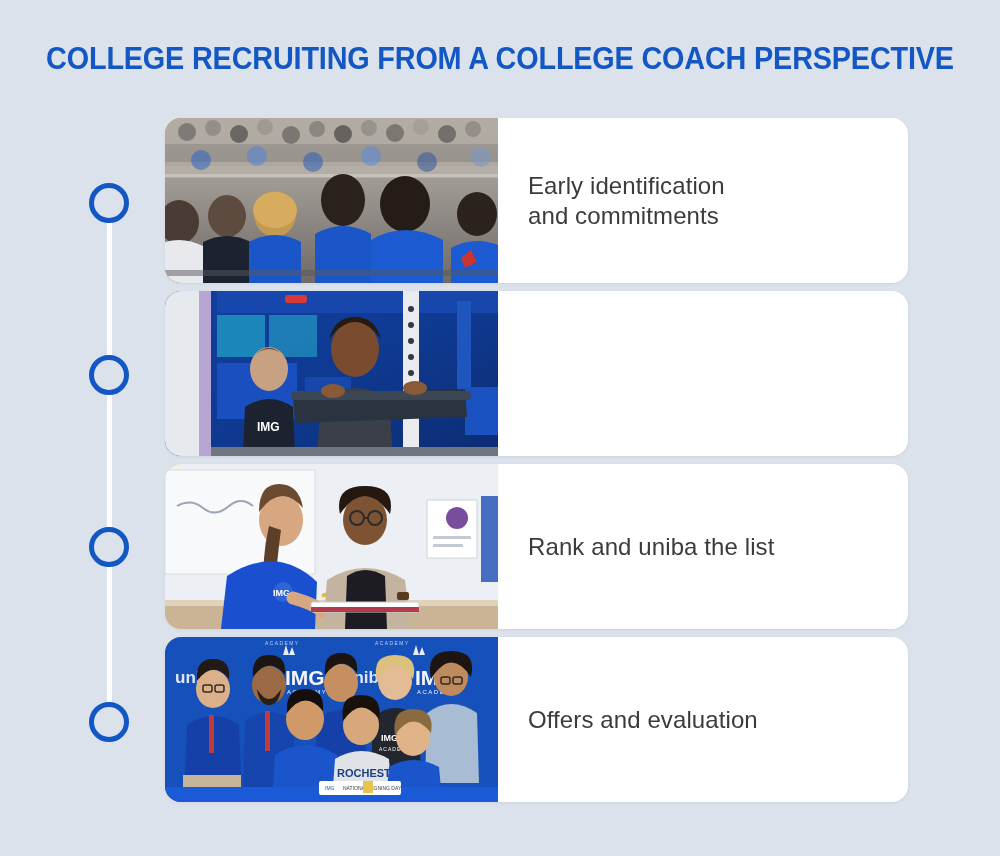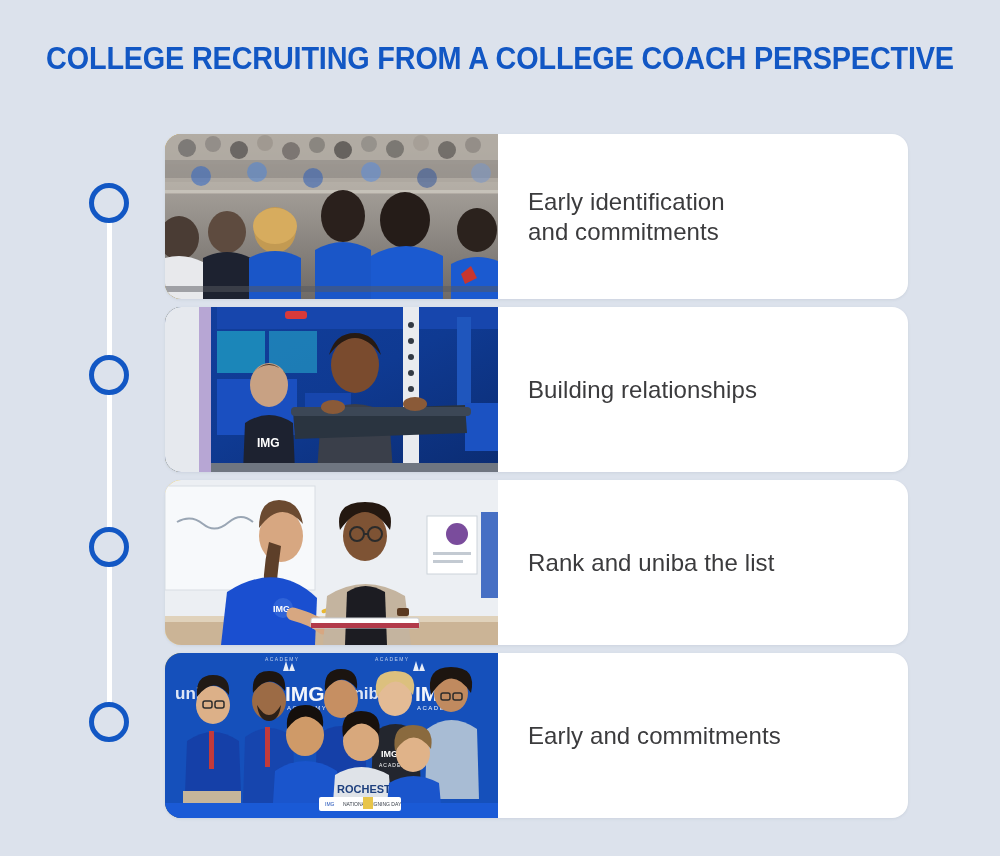--- a/index.html
+++ b/index.html
@@ -64,21 +64,20 @@
   .tl-dot.d2 { top: 175px; }
   .tl-dot.d3 { top: 347px; }
   .tl-dot.d4 { top: 522px; }
 
   
   .cards {
     position: absolute;
     left: 165px;
     top: 118px;
     width: 743px;
-    margin-top: 16px;
   }
   .card {
     position: relative;
     height: 165px;
     margin-bottom: 8px;
     background: #ffffff;
     border-radius: 16px;
     box-shadow: 0 1px 3px rgba(70, 85, 110, 0.10);
     display: flex;
     align-items: stretch;
@@ -246,23 +245,20 @@
 
         <path d="M128 104 L300 98 L302 126 L130 132 Z" fill="#2a3440"></path>
         <rect x="126" y="100" width="180" height="9" rx="4" fill="#3c4756"></rect>
 
         <ellipse cx="168" cy="100" rx="12" ry="7" fill="#8a5a38"></ellipse>
         <ellipse cx="250" cy="97" rx="12" ry="7" fill="#8a5a38"></ellipse>
 
         <rect x="46" y="156" width="287" height="9" fill="#6f7681"></rect>
       </svg>
     </div>
-    <div class="card-body">
-      <div class="card-label">Building relationships</div>
-    </div>
   </div>
 
   <div class="card">
     <div class="card-photo">
       <svg viewBox="0 0 333 165" preserveAspectRatio="none" role="img">
         <rect width="333" height="165" fill="#eceff3"></rect>
 
         <rect x="0" y="6" width="150" height="104" fill="#f7f9fb" stroke="#d8dde3"></rect>
         <path d="M12 42 q14 -8 26 2 q12 10 26 -2 q12 -10 24 0" stroke="#9aa6b4" stroke-width="2" fill="none"></path>
 
@@ -374,17 +370,17 @@
         </g>
 
         <rect x="0" y="150" width="333" height="15" fill="#1a5ad6"></rect>
         <rect x="154" y="144" width="82" height="14" rx="2" fill="#ffffff"></rect>
         <text x="160" y="153" font-family="Liberation Sans, sans-serif" font-size="5" fill="#1d4fb8">IMG</text>
         <text x="178" y="153" font-family="Liberation Sans, sans-serif" font-size="5" fill="#333a45">NATIONAL SIGNING DAY</text>
         <rect x="198" y="144" width="10" height="12" fill="#e8c54a"></rect>
       </svg>
     </div>
     <div class="card-body">
-      <div class="card-label">Early and commitments</div>
+      <div class="card-label">Offers and evaluation</div>
     </div>
   </div>
 
 </div>
 
 </body></html>

